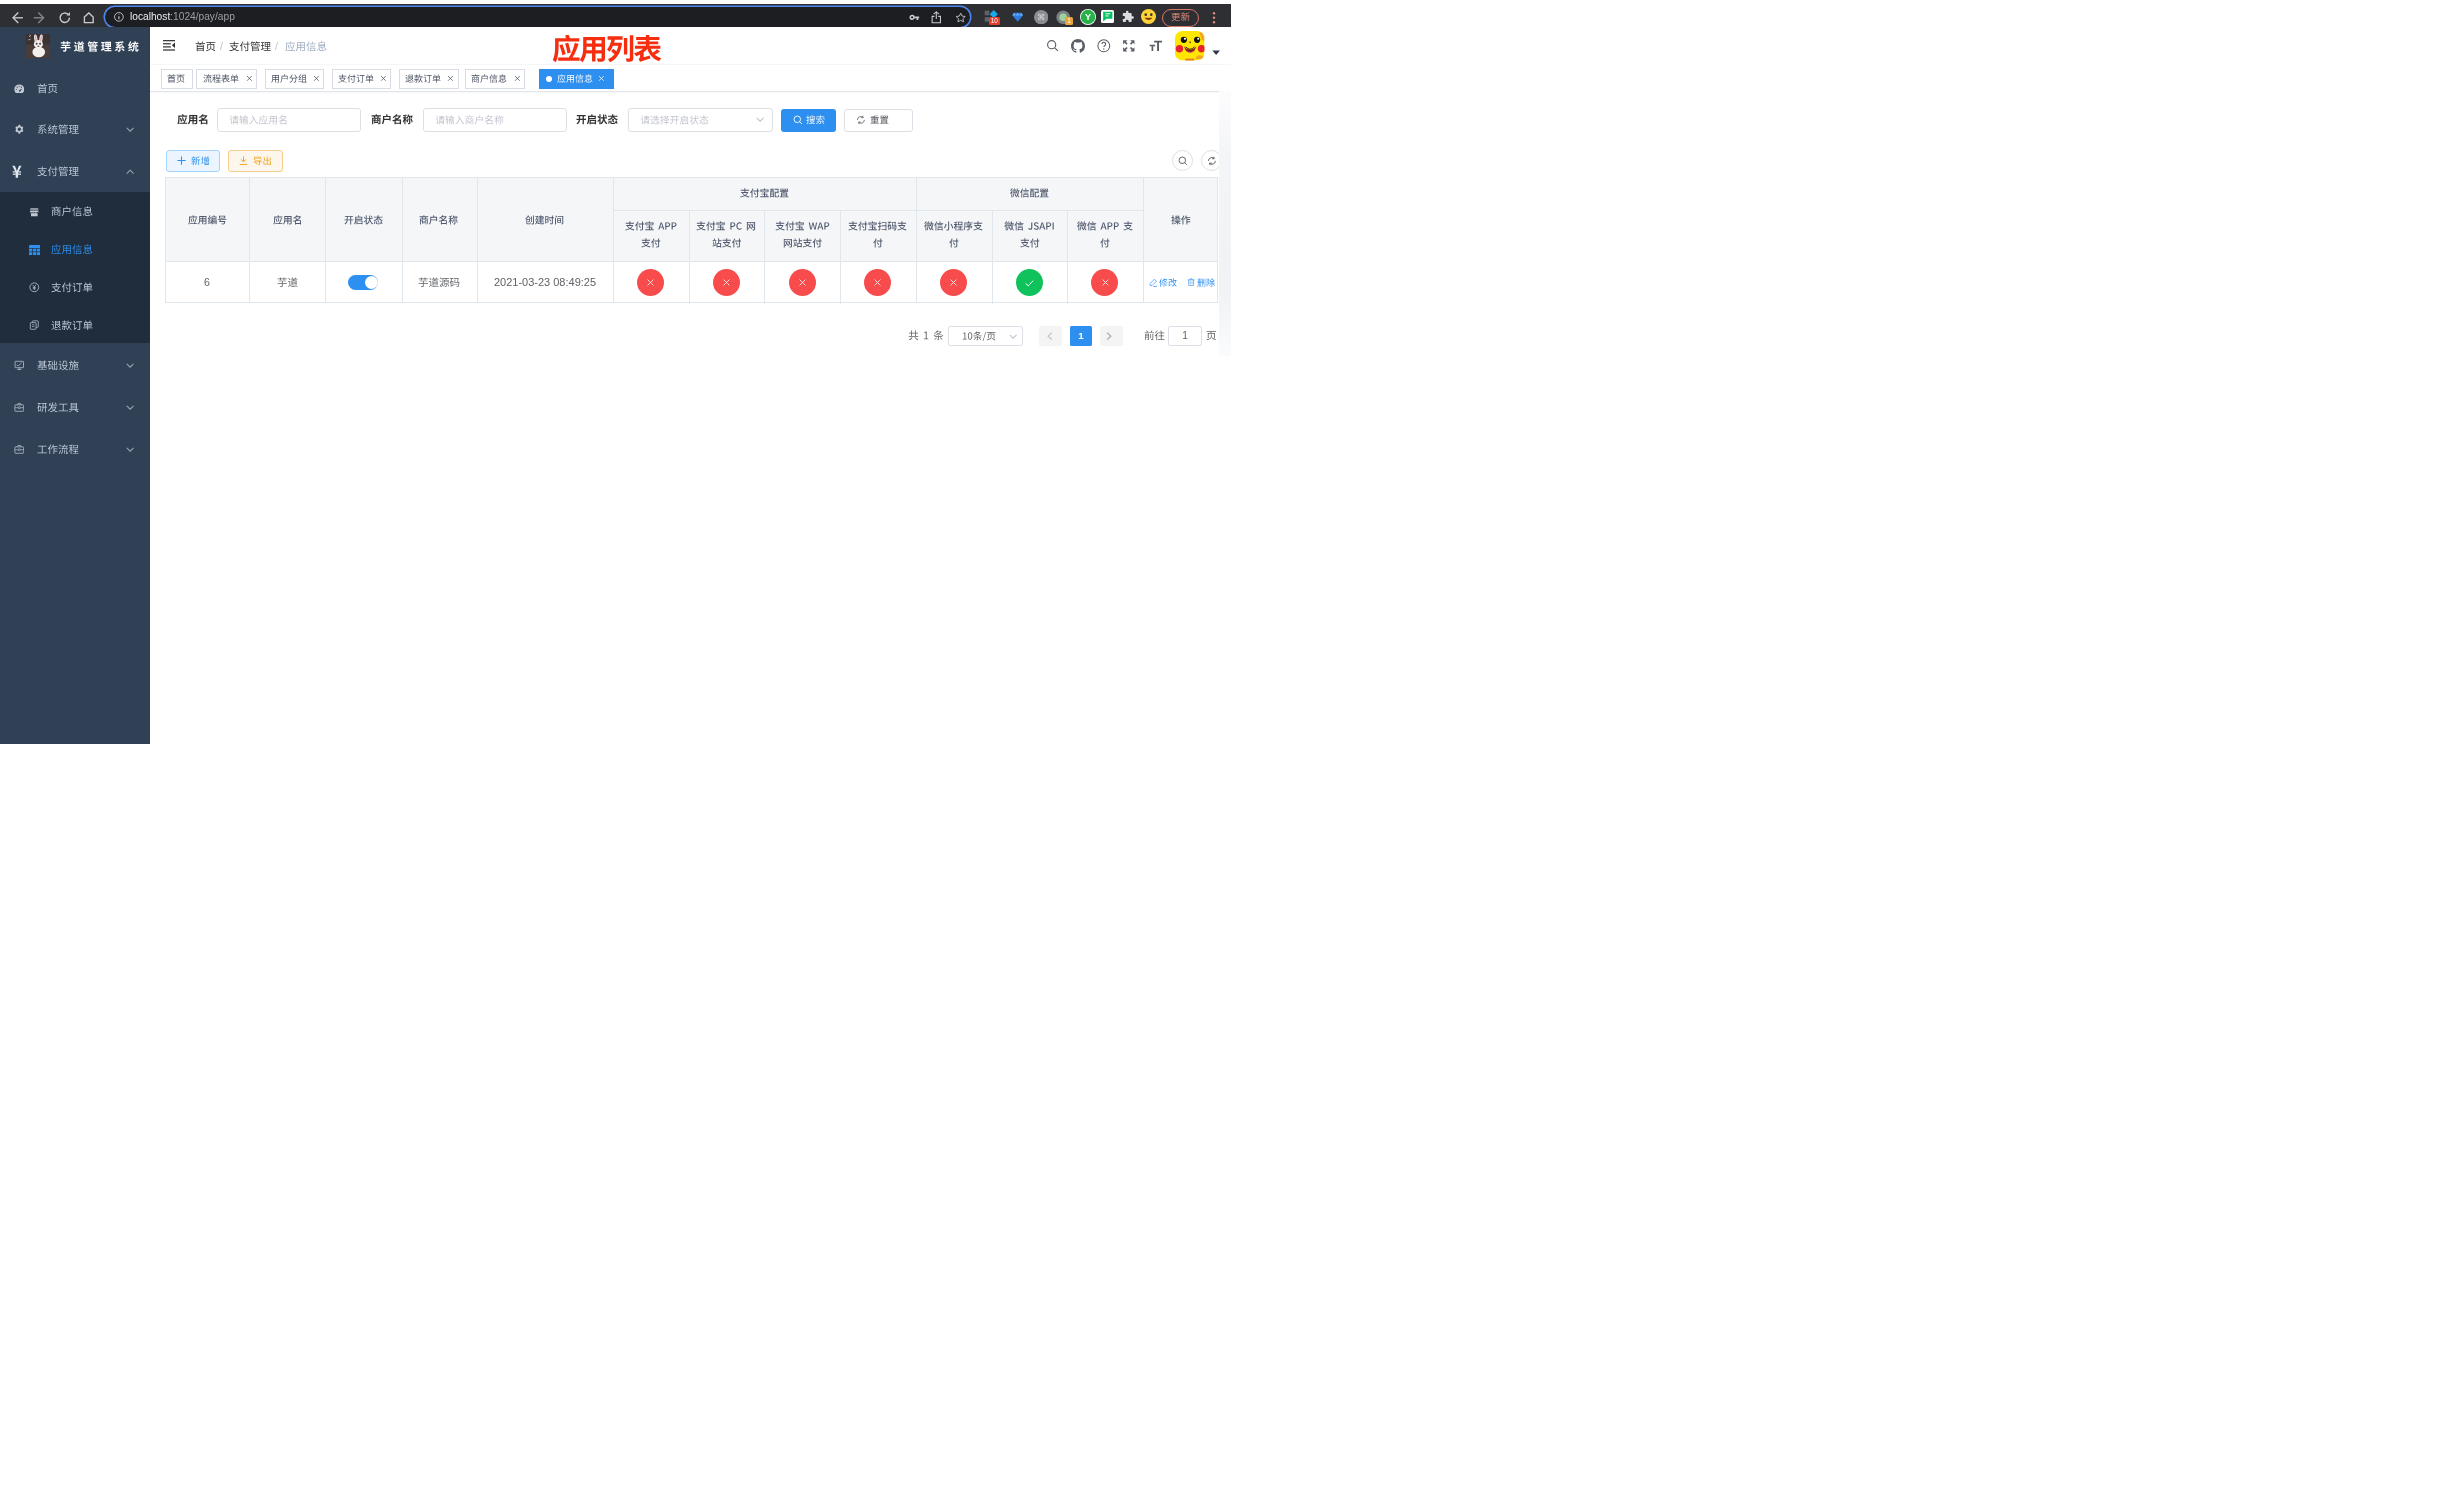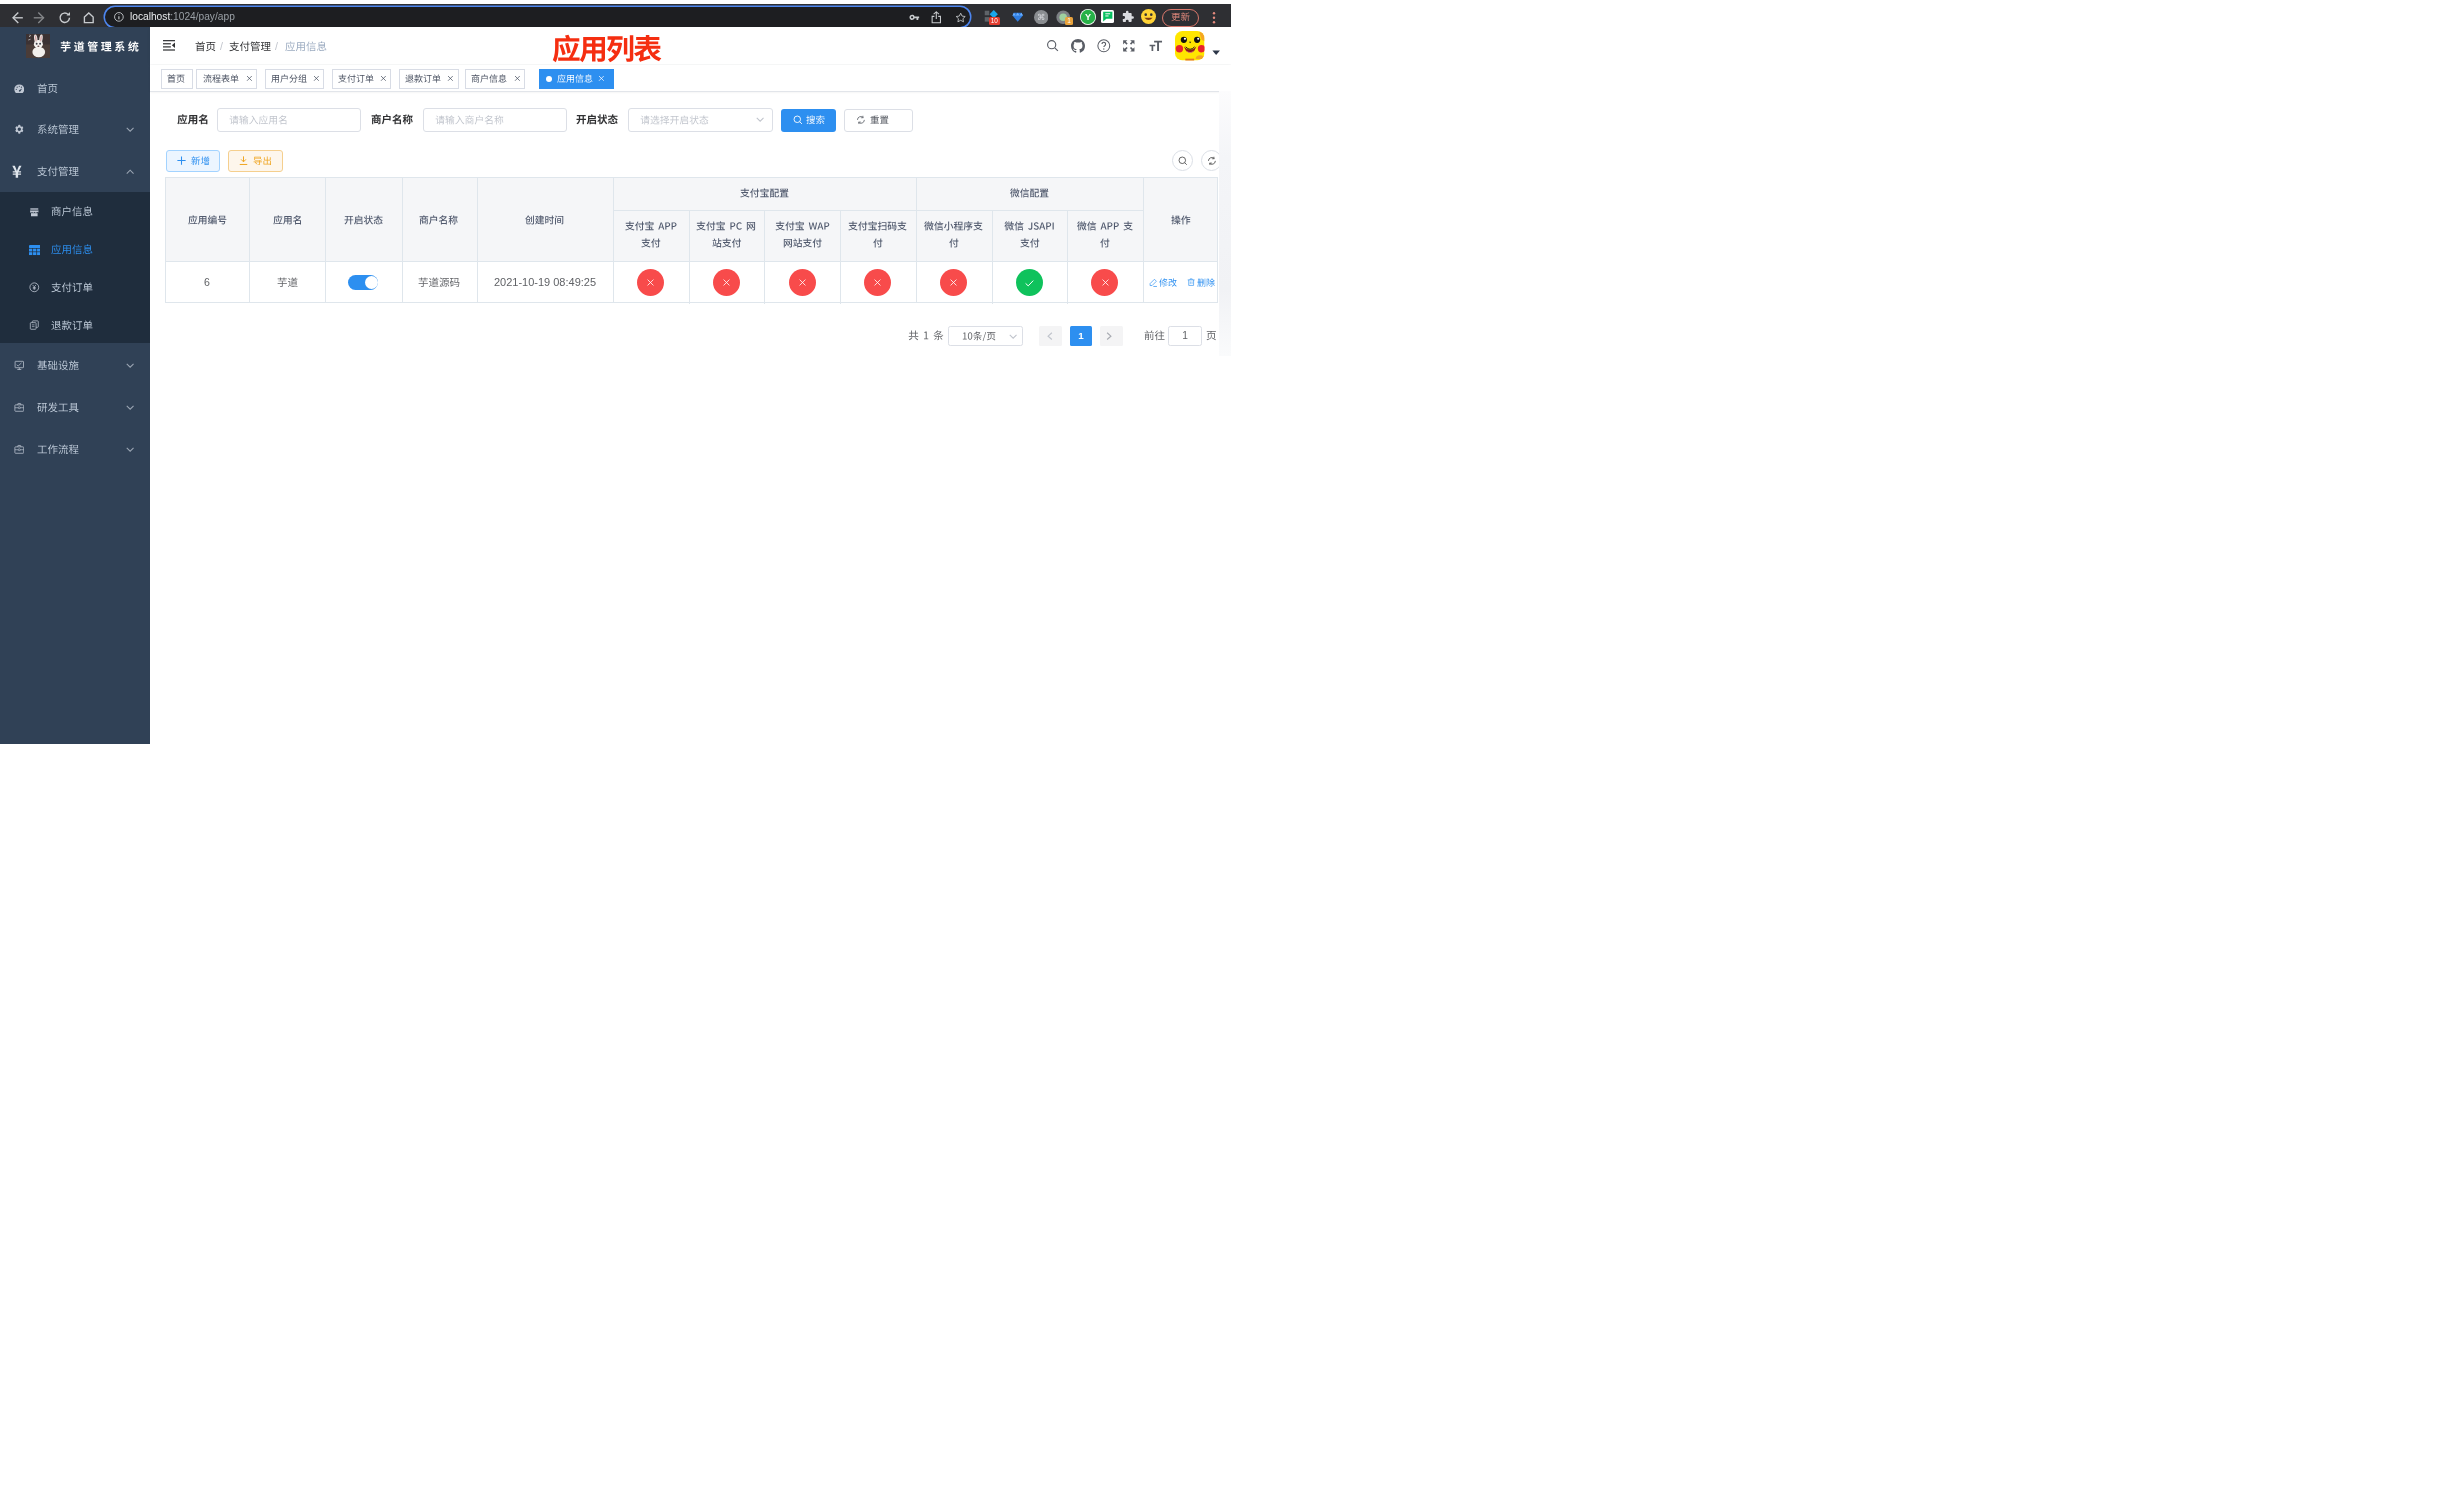--- a/index.html
+++ b/index.html
@@ -881,21 +881,21 @@
 <div style="position:absolute;left:348px;top:275px;width:30px;height:15px;border-radius:7.6px;background:#2d8ff0"></div>
 <div style="position:absolute;left:365px;top:276px;width:13px;height:13px;border-radius:50%;background:#fff"></div>
 <div style="position:absolute;left:418px;top:277px;width:42px;height:10.6px">
       <svg class="t " width="42" height="10.6" viewBox="0 -880 4000 1000" fill="#606266">
         <use href="#gR828b" transform="translate(0) scale(1 -1)"></use>
         <use href="#gR9053" transform="translate(1000) scale(1 -1)"></use>
         <use href="#gR6e90" transform="translate(2000) scale(1 -1)"></use>
         <use href="#gR7801" transform="translate(3000) scale(1 -1)"></use>
       </svg>
     </div>
-<div style="position:absolute;font-family:Liberation Sans,sans-serif;font-size:11px;font-weight:400;color:#606266;line-height:11px;white-space:pre;left:545px;top:277px;transform:translateX(-50%);">2021-10-19 08:49:25</div>
+<div style="position:absolute;font-family:Liberation Sans,sans-serif;font-size:11px;font-weight:400;color:#606266;line-height:11px;white-space:pre;left:545px;top:277px;transform:translateX(-50%);">2021-03-23 08:49:25</div>
 <div style="position:absolute;left:637px;top:269px;width:27px;height:27px;border-radius:50%;background:#f84b4b"></div>
 <svg style="position:absolute;left:647px;top:279px" width="7" height="7" viewBox="0 0 10 10" stroke="#fff" stroke-width="1.15" fill="none">
       <path d="M0.8 0.8 L9.2 9.2 M9.2 0.8 L0.8 9.2"></path>
     </svg>
 <div style="position:absolute;left:713px;top:269px;width:27px;height:27px;border-radius:50%;background:#f84b4b"></div>
 <svg style="position:absolute;left:723px;top:279px" width="7" height="7" viewBox="0 0 10 10" stroke="#fff" stroke-width="1.15" fill="none">
       <path d="M0.8 0.8 L9.2 9.2 M9.2 0.8 L0.8 9.2"></path>
     </svg>
 <div style="position:absolute;left:789px;top:269px;width:27px;height:27px;border-radius:50%;background:#f84b4b"></div>
 <svg style="position:absolute;left:799px;top:279px" width="7" height="7" viewBox="0 0 10 10" stroke="#fff" stroke-width="1.15" fill="none">

